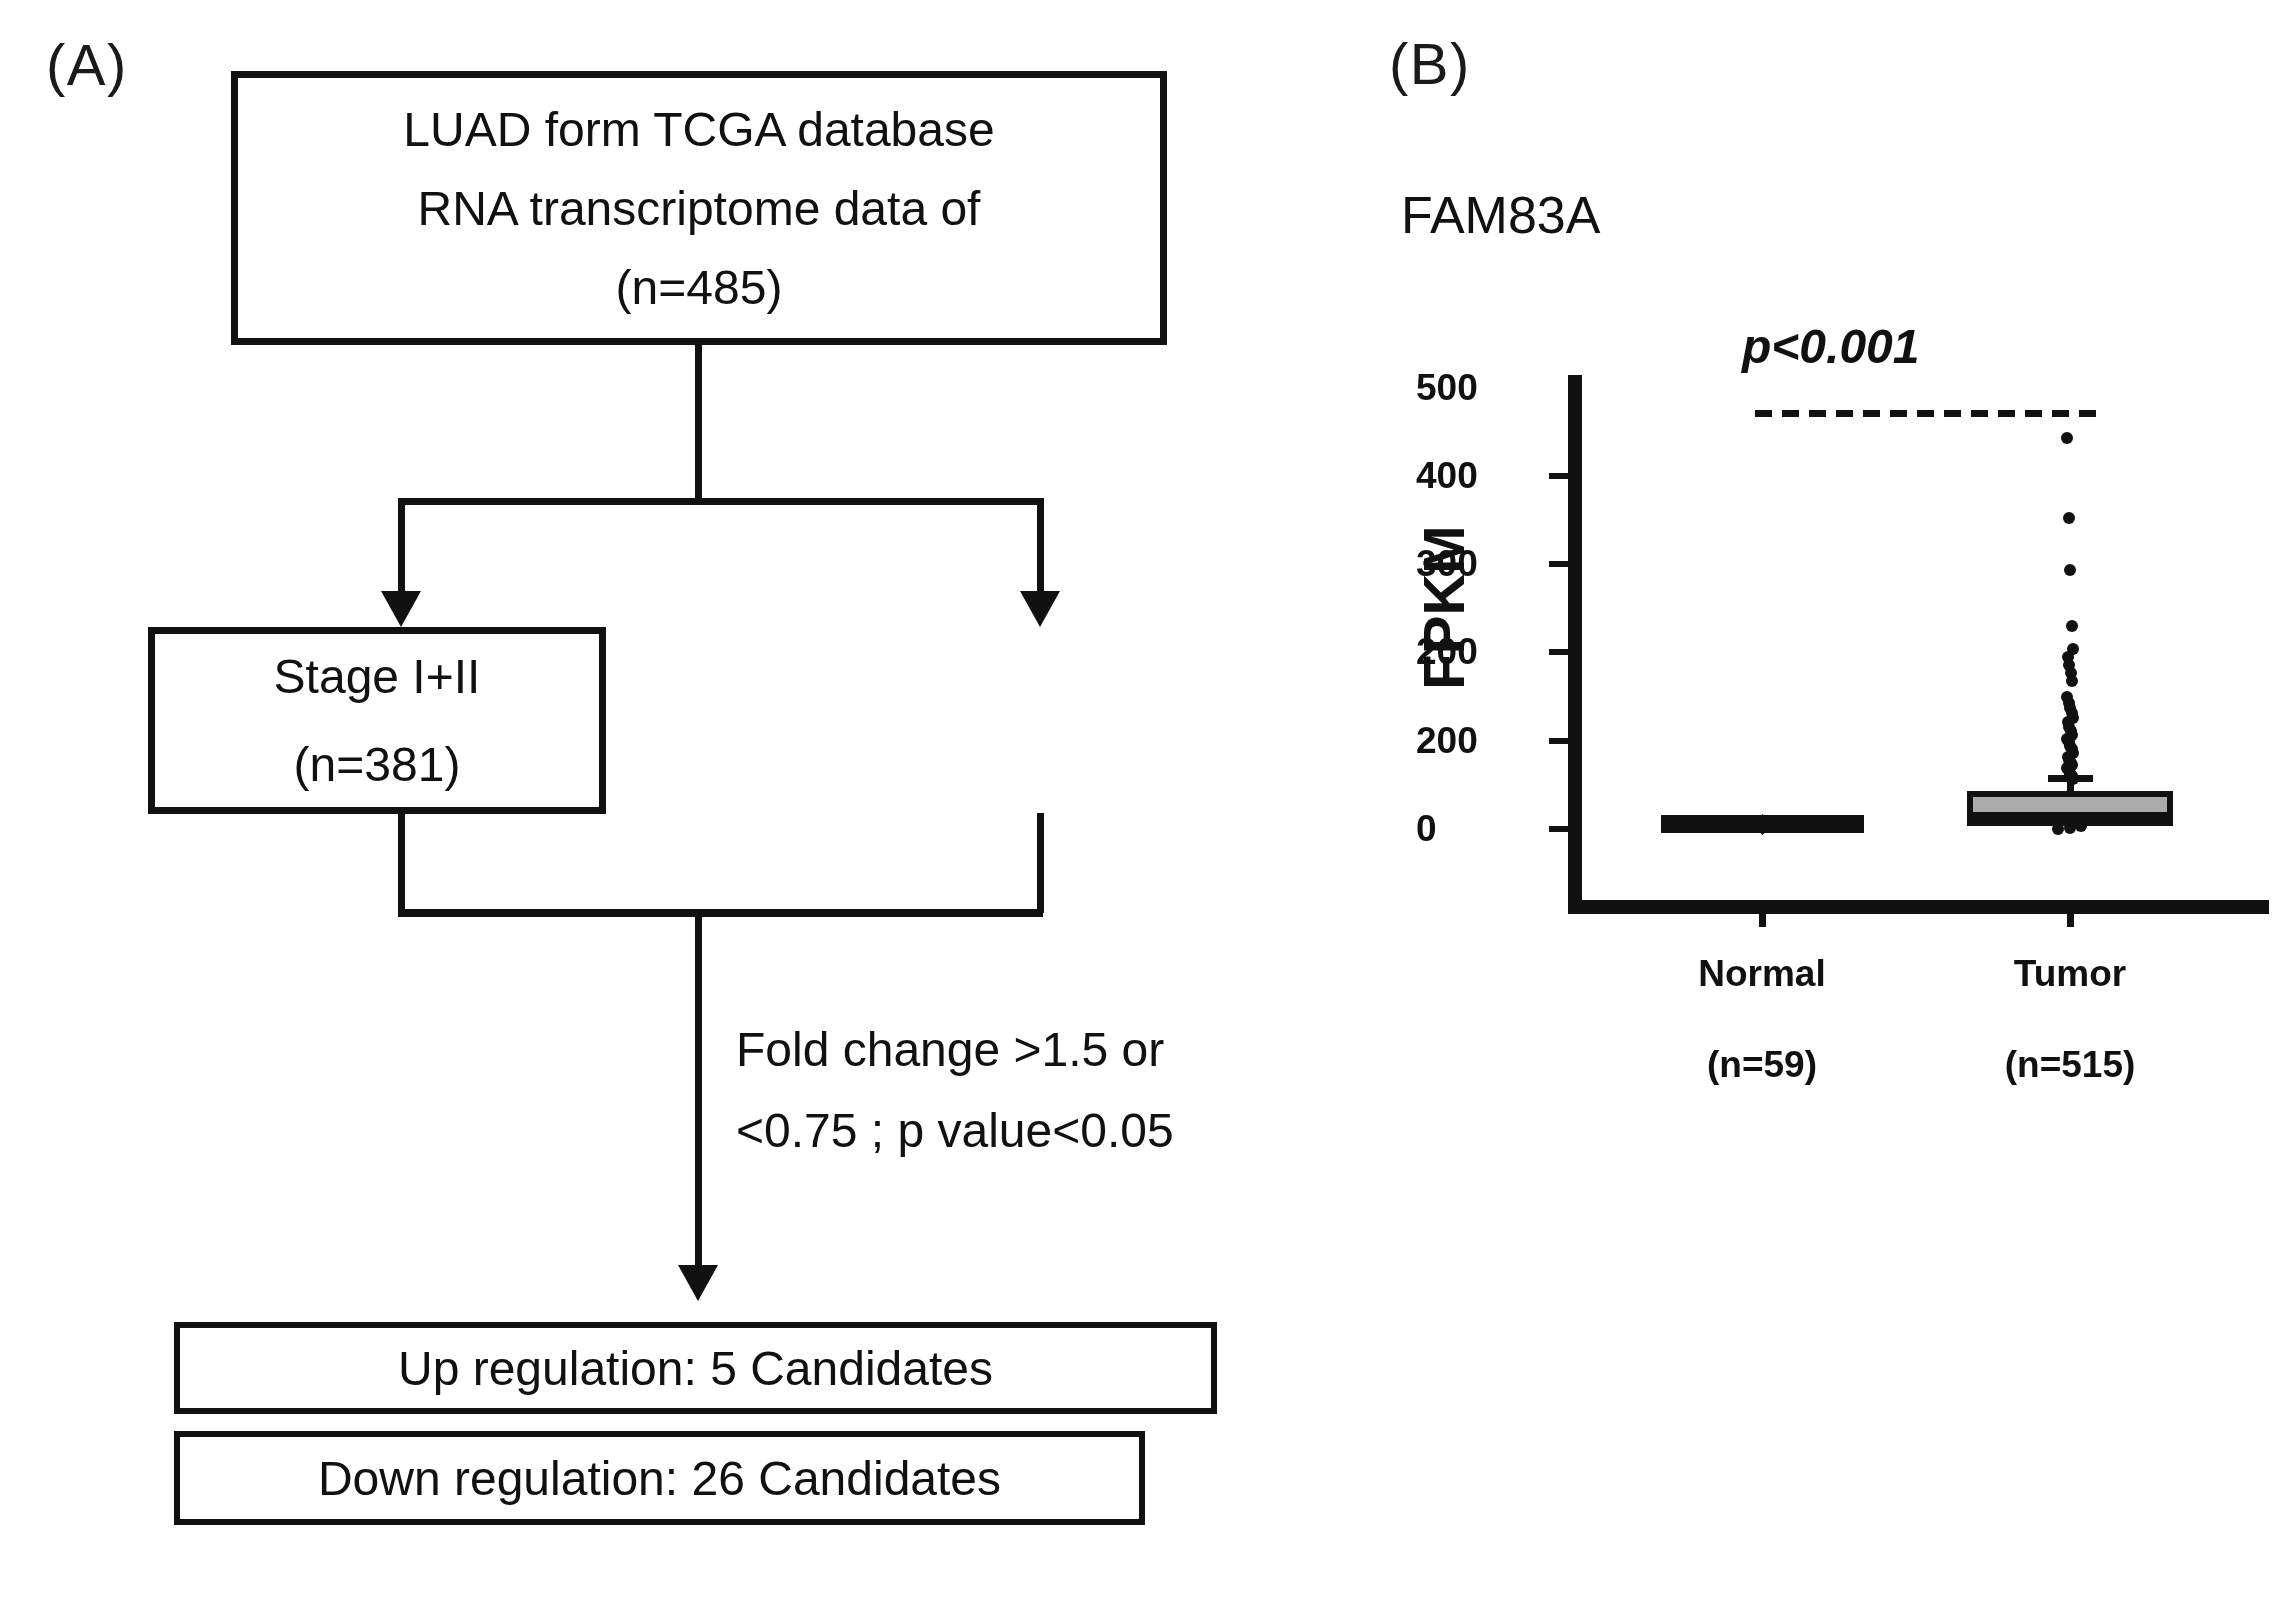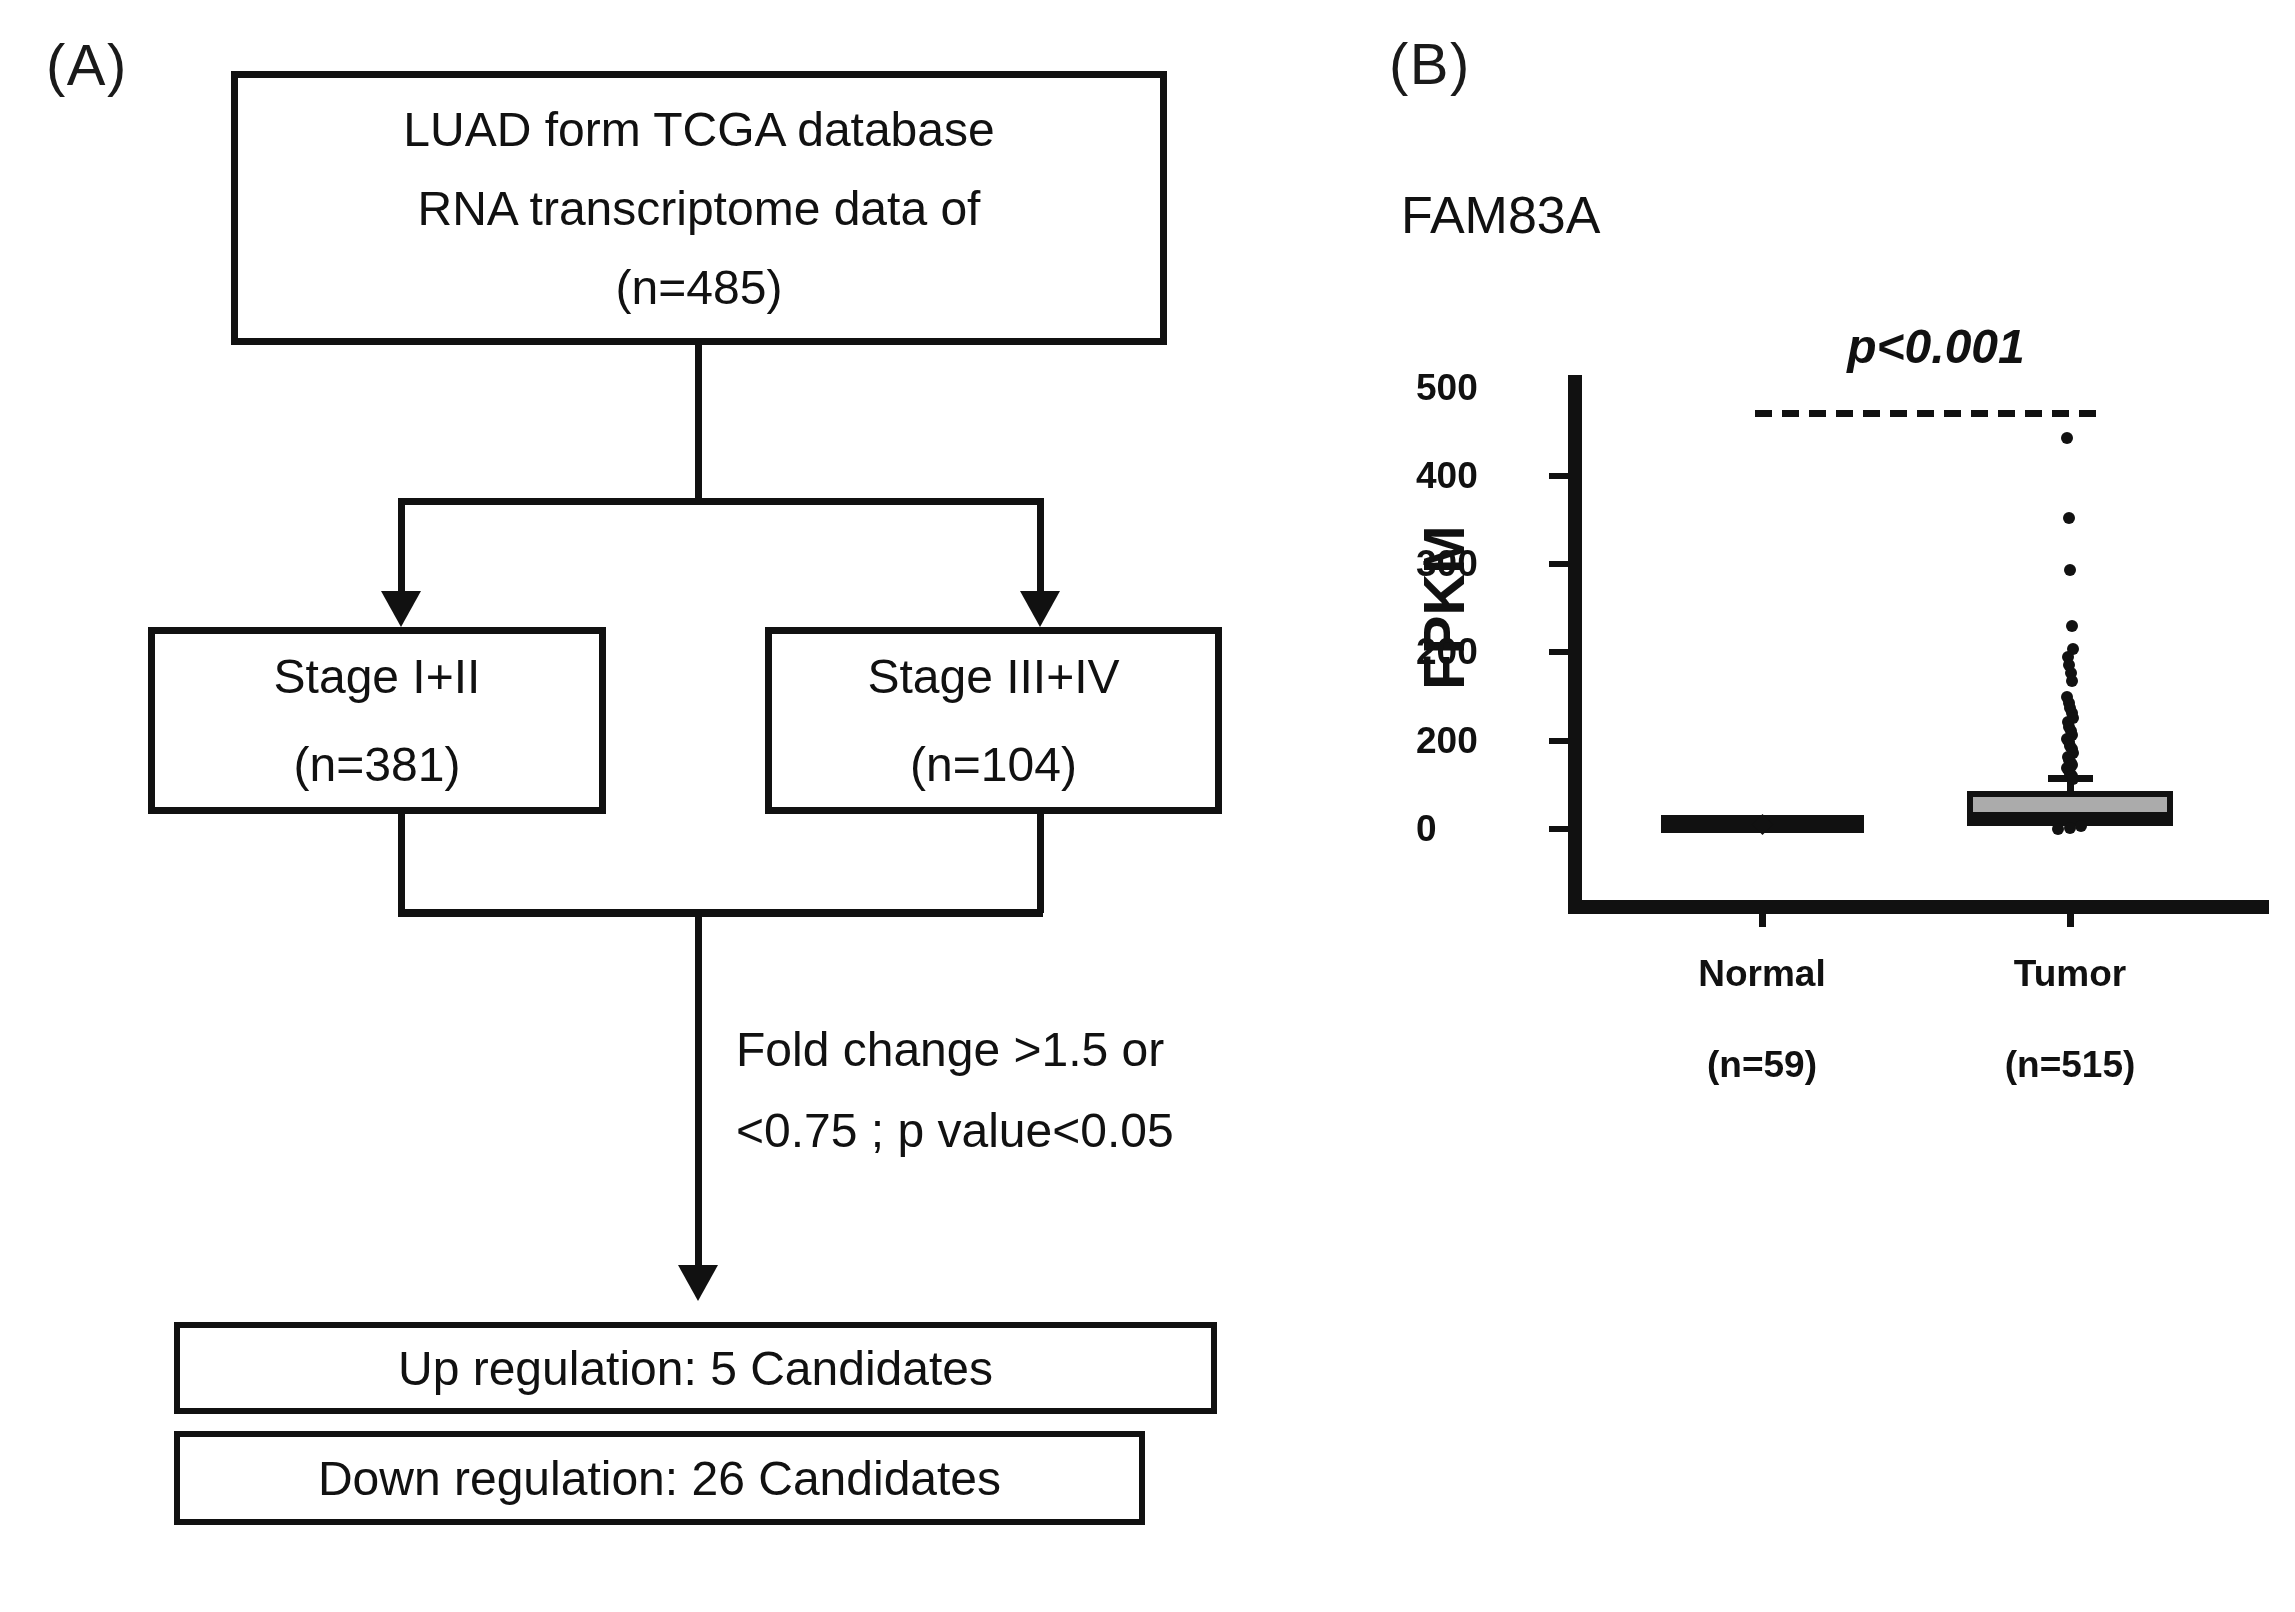--- a/index.html
+++ b/index.html
@@ -16,21 +16,21 @@
   .fbox.thin { border-width:6.7px; }
   .fbox.wide-lines { line-height:88px; }
   .line { position:absolute; background:#111; }
   .arrowhead {
     position:absolute; width:0; height:0;
     border-left:20px solid transparent; border-right:20px solid transparent;
     border-top:36px solid #111;
   }
   .crit { position:absolute; font-size:48px; line-height:81px; color:#111; white-space:nowrap; }
   .gene-label { position:absolute; font-size:52px; color:#111; }
-  .p-label { position:absolute; width:388px; text-align:center; font-size:48px; font-weight:bold; font-style:italic; color:#111; }
+  .p-label { position:absolute; width:388px; text-align:left; font-size:48px; font-weight:bold; font-style:italic; color:#111; }
   .dashed-line {
     position:absolute; height:6.7px;
     background:repeating-linear-gradient(90deg, #111 0px, #111 17px, transparent 17px, transparent 27px);
   }
   .ylabel-rot {
     position:absolute; width:239px; height:67px; text-align:center;
     font-size:58px; font-weight:bold; color:#111; transform:rotate(-90deg); line-height:67px;
   }
   .ytick-label { position:absolute; width:134px; text-align:left; font-size:37px; font-weight:bold; line-height:40px; color:#111; }
   .cat-label { position:absolute; width:328px; text-align:center; font-size:37px; font-weight:bold; line-height:42px; color:#111; }
@@ -57,24 +57,20 @@
   <div class="line" style="left:398px; top:498px; width:6.7px; height:95px;"></div>
   <div class="line" style="left:1037px; top:498px; width:6.7px; height:95px;"></div>
   <div class="arrowhead" style="left:381px; top:591px;"></div>
   <div class="arrowhead" style="left:1020px; top:591px;"></div>
 
   <div class="fbox wide-lines" style="left:148px; top:627px; width:458px; height:187px;">
     <div>Stage I+II</div>
     <div>(n=381)</div>
   </div>
 
-  <div class="fbox wide-lines" style="left:765px; top:627px; width:457px; height:187px;">
-    <div>Stage III+IV</div>
-    <div>(n=104)</div>
-  </div>
 
   <div class="line" style="left:398px; top:813px; width:6.7px; height:100px;"></div>
   <div class="line" style="left:1037px; top:813px; width:6.7px; height:100px;"></div>
   <div class="line" style="left:398px; top:909px; width:645px; height:8.2px;"></div>
   <div class="line" style="left:695px; top:916px; width:6.7px; height:351px;"></div>
   <div class="arrowhead" style="left:678px; top:1265px;"></div>
 
   <div class="crit" style="left:736px; top:1009px;">
     <div>Fold change &gt;1.5 or</div>
     <div>&lt;0.75 ; p value&lt;0.05</div>

